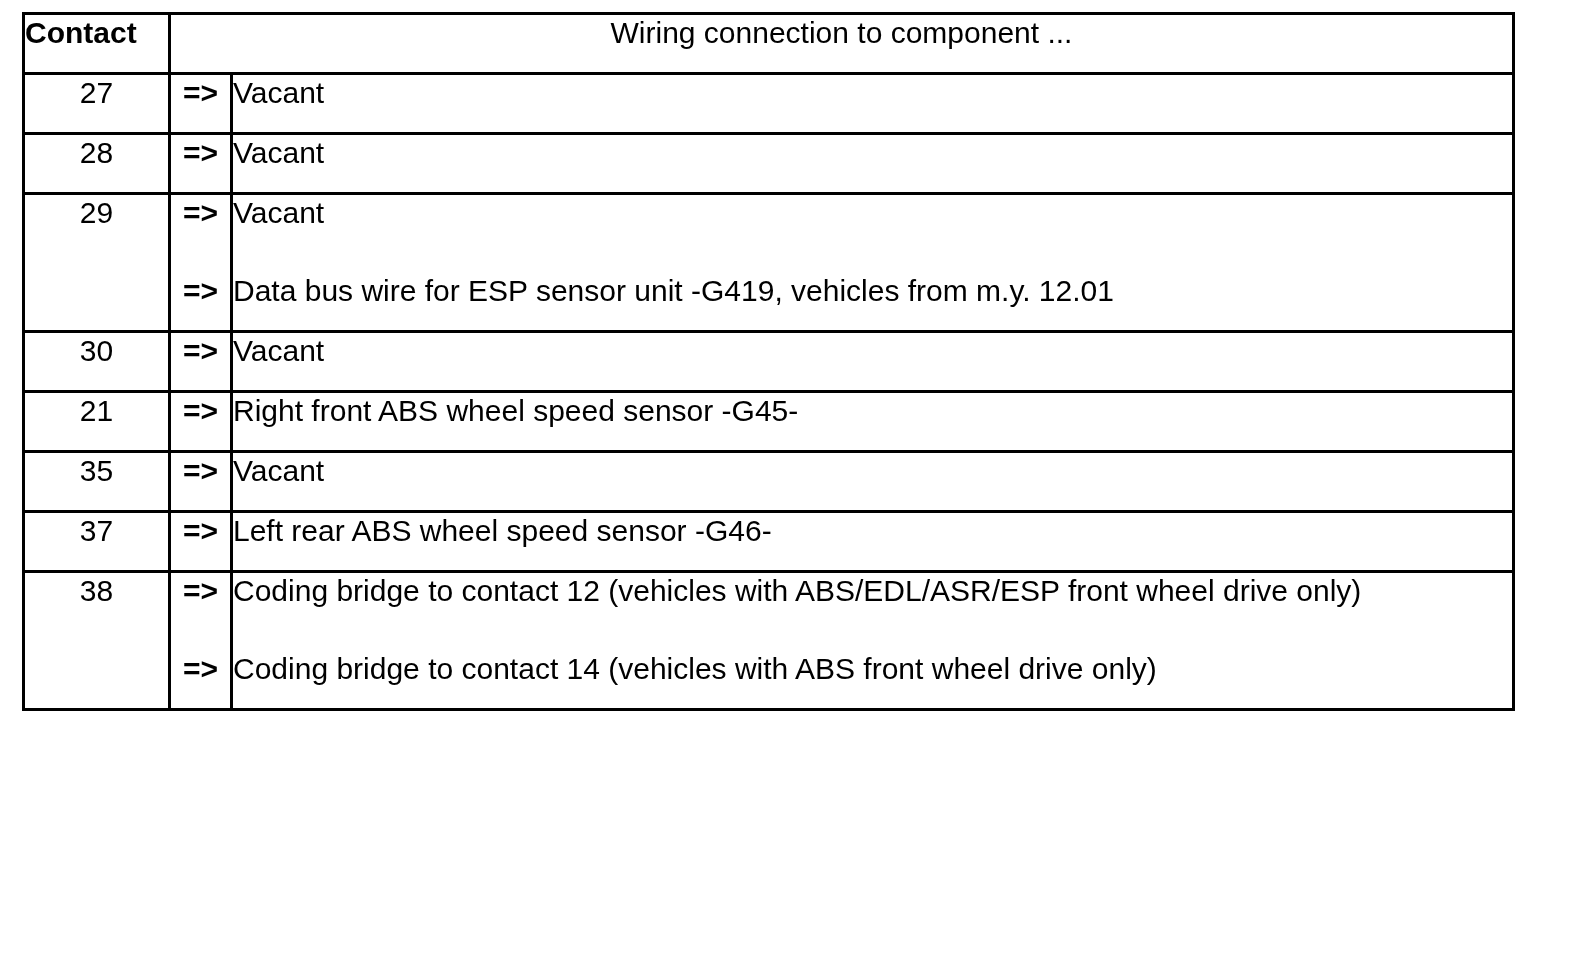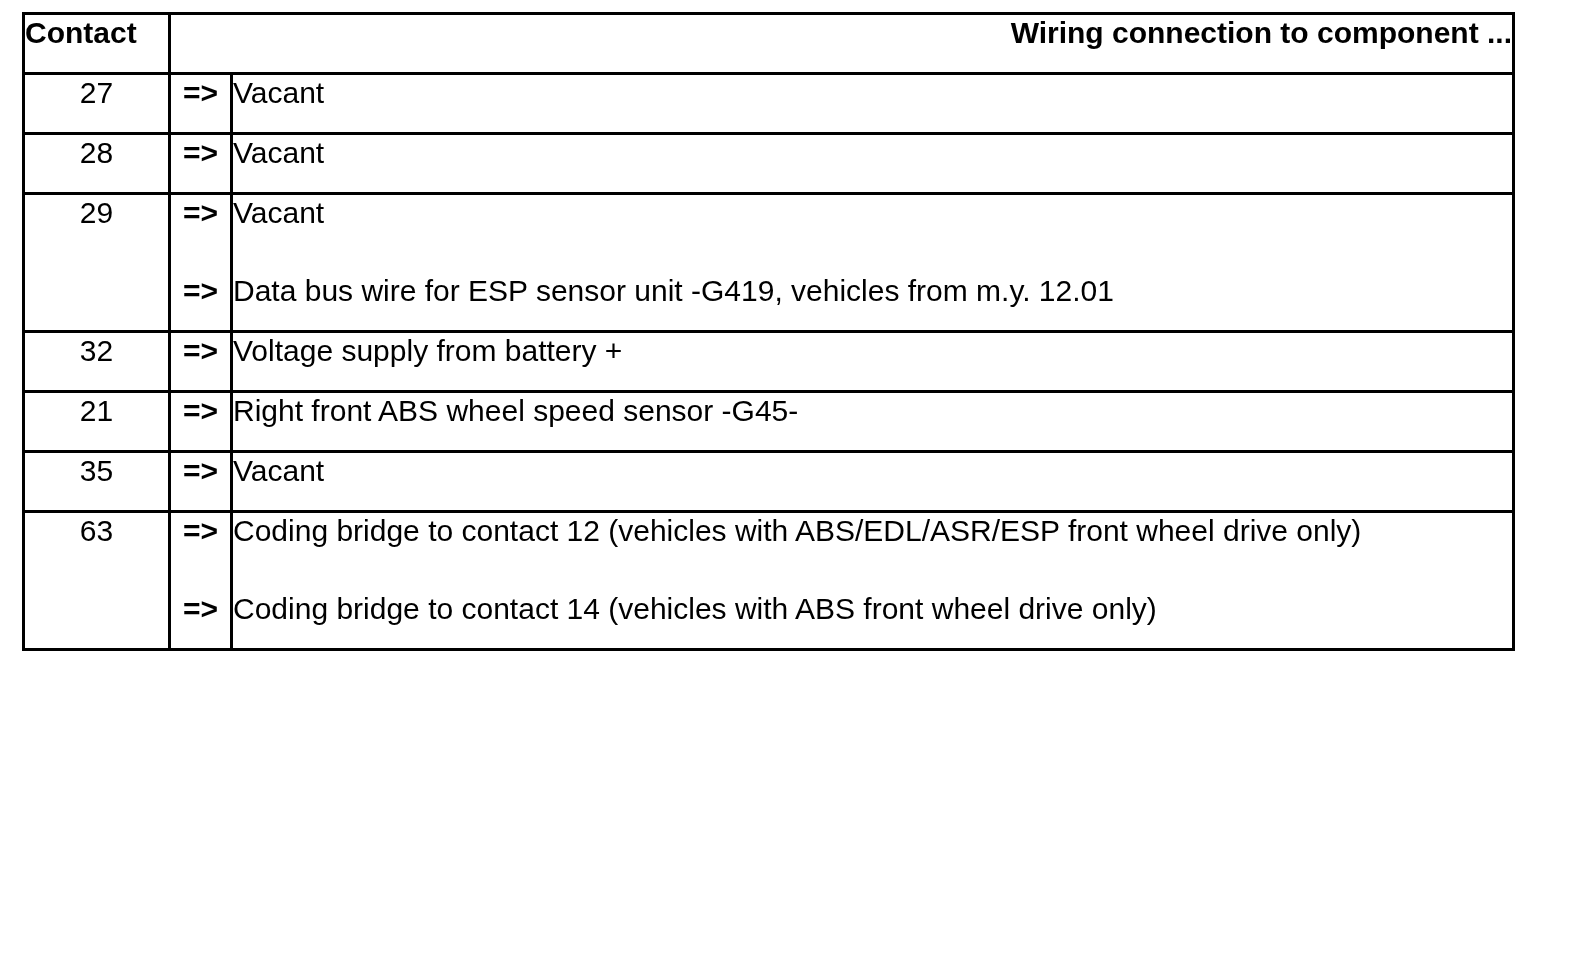--- a/index.html
+++ b/index.html
@@ -40,22 +40,22 @@
   col.c-arrow   { width: 62px;  }
   col.c-desc    { width: 1282px; }
 
   thead tr { height: 60px; }
   th.col-contact {
     font-weight: bold;
     text-align: left;
     padding: 5px 8px 0 9px;
   }
   th.col-wiring {
-    font-weight: bold;
-    text-align: right;
+    font-weight: normal;
+    text-align: center;
     padding: 5px 4px 0 4px;
   }
 
   tbody tr { height: 60px; }
   tbody tr.tall { height: 138px; }
 
   td.cell-contact {
     padding: 5px 10px 0 9px;
   }
   td.cell-contact.align-left   { text-align: center; }
@@ -113,48 +113,57 @@
           <td class="cell-arrow">
             <div class="line">=&gt;</div>
             <div class="line">=&gt;</div>
           </td>
           <td class="cell-desc">
             <div class="line">Vacant</div>
             <div class="line">Data bus wire for ESP sensor unit -G419, vehicles from m.y. 12.01</div>
           </td>
         </tr>
         <tr>
-          <td class="cell-contact align-center">32</td>
+          <td class="cell-contact align-left">30</td>
           <td class="cell-arrow">
             <div class="line">=&gt;</div>
           </td>
           <td class="cell-desc">
-            <div class="line">Voltage supply from battery +</div>
+            <div class="line">Vacant</div>
           </td>
         </tr>
         <tr>
           <td class="cell-contact align-center">21</td>
           <td class="cell-arrow">
             <div class="line">=&gt;</div>
           </td>
           <td class="cell-desc">
             <div class="line">Right front ABS wheel speed sensor -G45-</div>
           </td>
         </tr>
         <tr>
           <td class="cell-contact align-left">35</td>
           <td class="cell-arrow">
             <div class="line">=&gt;</div>
           </td>
           <td class="cell-desc">
             <div class="line">Vacant</div>
           </td>
         </tr>
+        <tr>
+          <td class="cell-contact align-center">37</td>
+          <td class="cell-arrow">
+            <div class="line">=&gt;</div>
+          </td>
+          <td class="cell-desc">
+            <div class="line">Left rear ABS wheel speed sensor -G46-</div>
+          </td>
+        </tr>
         <tr class="tall">
-          <td class="cell-contact align-center">63</td>
+          <td class="cell-contact align-center">38</td>
           <td class="cell-arrow">
             <div class="line">=&gt;</div>
             <div class="line">=&gt;</div>
           </td>
           <td class="cell-desc">
             <div class="line">Coding bridge to contact 12 (vehicles with ABS/EDL/ASR/ESP front wheel drive only)</div>
             <div class="line">Coding bridge to contact 14 (vehicles with ABS front wheel drive only)</div>
           </td>
         </tr>
       </tbody>

